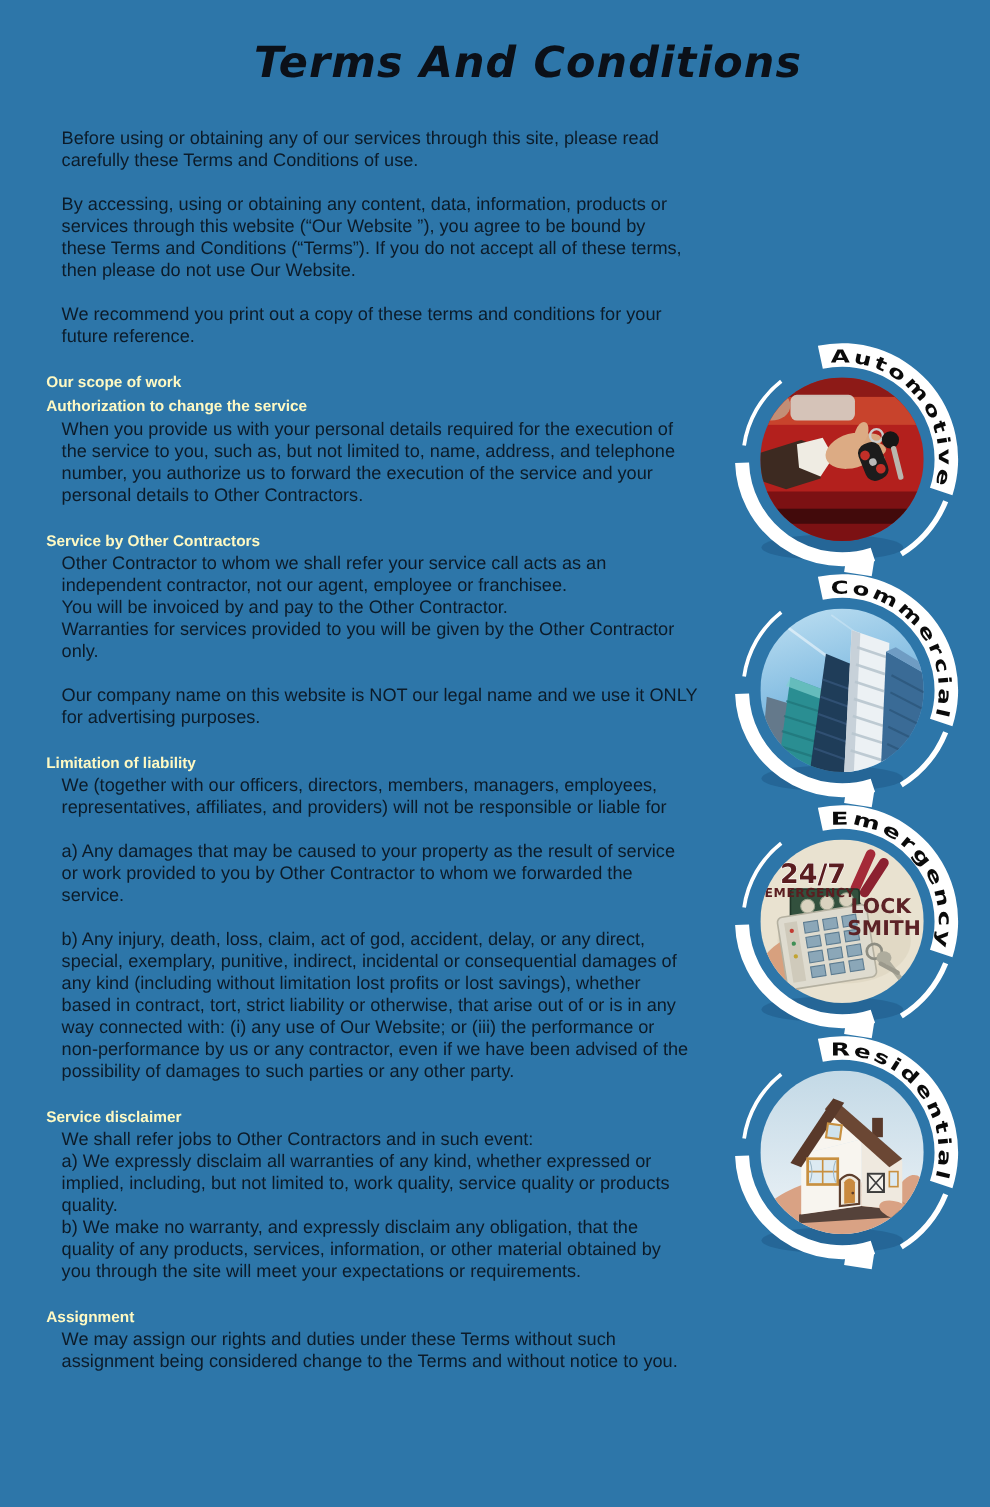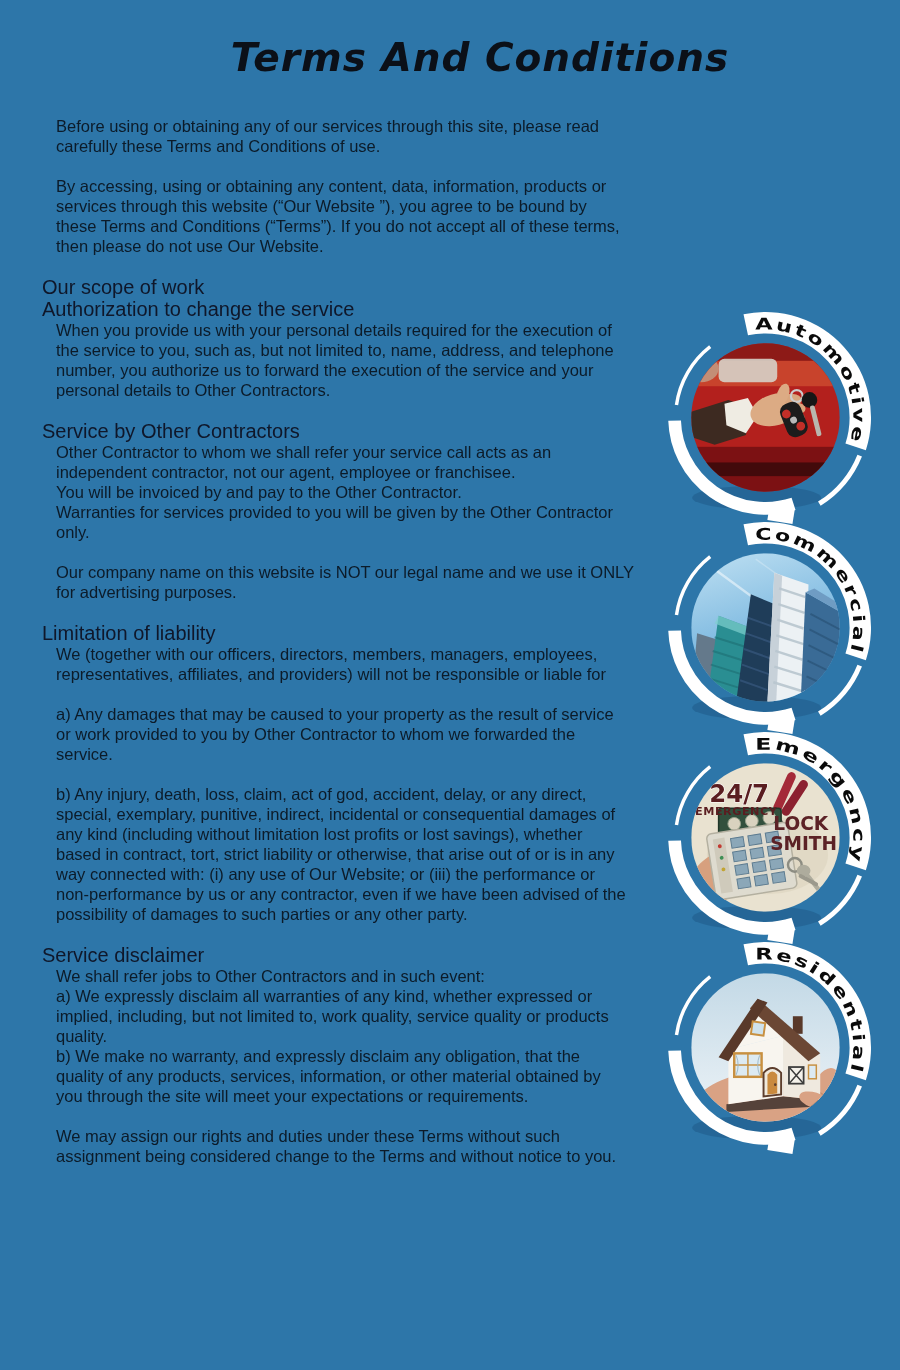--- a/index.html
+++ b/index.html
@@ -14,38 +14,40 @@
     font-family:"DejaVu Sans",sans-serif;
     font-style:italic;font-weight:700;font-size:39px;letter-spacing:1px;
     color:#0b1018;
   }
   .content{
     position:absolute;left:42px;top:116px;width:620px;
     color:#0c1b29;font-size:16.5px;line-height:20px;
   }
   .content p{margin:0 0 20px 14px;white-space:pre;}
   .content h2{
-    font-size:20px;line-height:22px;margin:0;font-weight:400;color:#0f172a;
+    font-size:14px;line-height:22px;margin:0;font-weight:700;color:#fef9c3;
   }
   .badge{position:absolute;left:658px;width:215px;height:215px;}
   .badge text{font-family:"DejaVu Sans",sans-serif;}
   .badge-label-text{font-weight:bold;font-size:16.5px;letter-spacing:2px;fill:#0a0a0a;}
 </style>
 </head>
 <body>
 
 <h1 class="title">Terms And Conditions</h1>
 
 <div class="content">
   <p>Before using or obtaining any of our services through this site, please read
 carefully these Terms and Conditions of use.</p>
   <p>By accessing, using or obtaining any content, data, information, products or
 services through this website (“Our Website ”), you agree to be bound by
 these Terms and Conditions (“Terms”). If you do not accept all of these terms,
 then please do not use Our Website.</p>
+  <p>We recommend you print out a copy of these terms and conditions for your
+future reference.</p>
 
   <section>
     <h2>Our scope of work</h2>
   </section>
 
   <section>
     <h2>Authorization to change the service</h2>
     <p>When you provide us with your personal details required for the execution of
 the service to you, such as, but not limited to, name, address, and telephone
 number, you authorize us to forward the execution of the service and your
@@ -84,20 +86,21 @@
     <p>We shall refer jobs to Other Contractors and in such event:
 a) We expressly disclaim all warranties of any kind, whether expressed or
 implied, including, but not limited to, work quality, service quality or products
 quality.
 b) We make no warranty, and expressly disclaim any obligation, that the
 quality of any products, services, information, or other material obtained by
 you through the site will meet your expectations or requirements.</p>
   </section>
 
   <section>
+    <h2>Assignment</h2>
     <p>We may assign our rights and duties under these Terms without such
 assignment being considered change to the Terms and without notice to you.</p>
   </section>
 </div>
 
 <svg class="badge" style="top:310px" viewBox="0 0 220 220" width="215" height="215">
   <defs>
     <clipPath id="clipA">
         <circle cx="110" cy="110" r="76"></circle>
       </clipPath>

